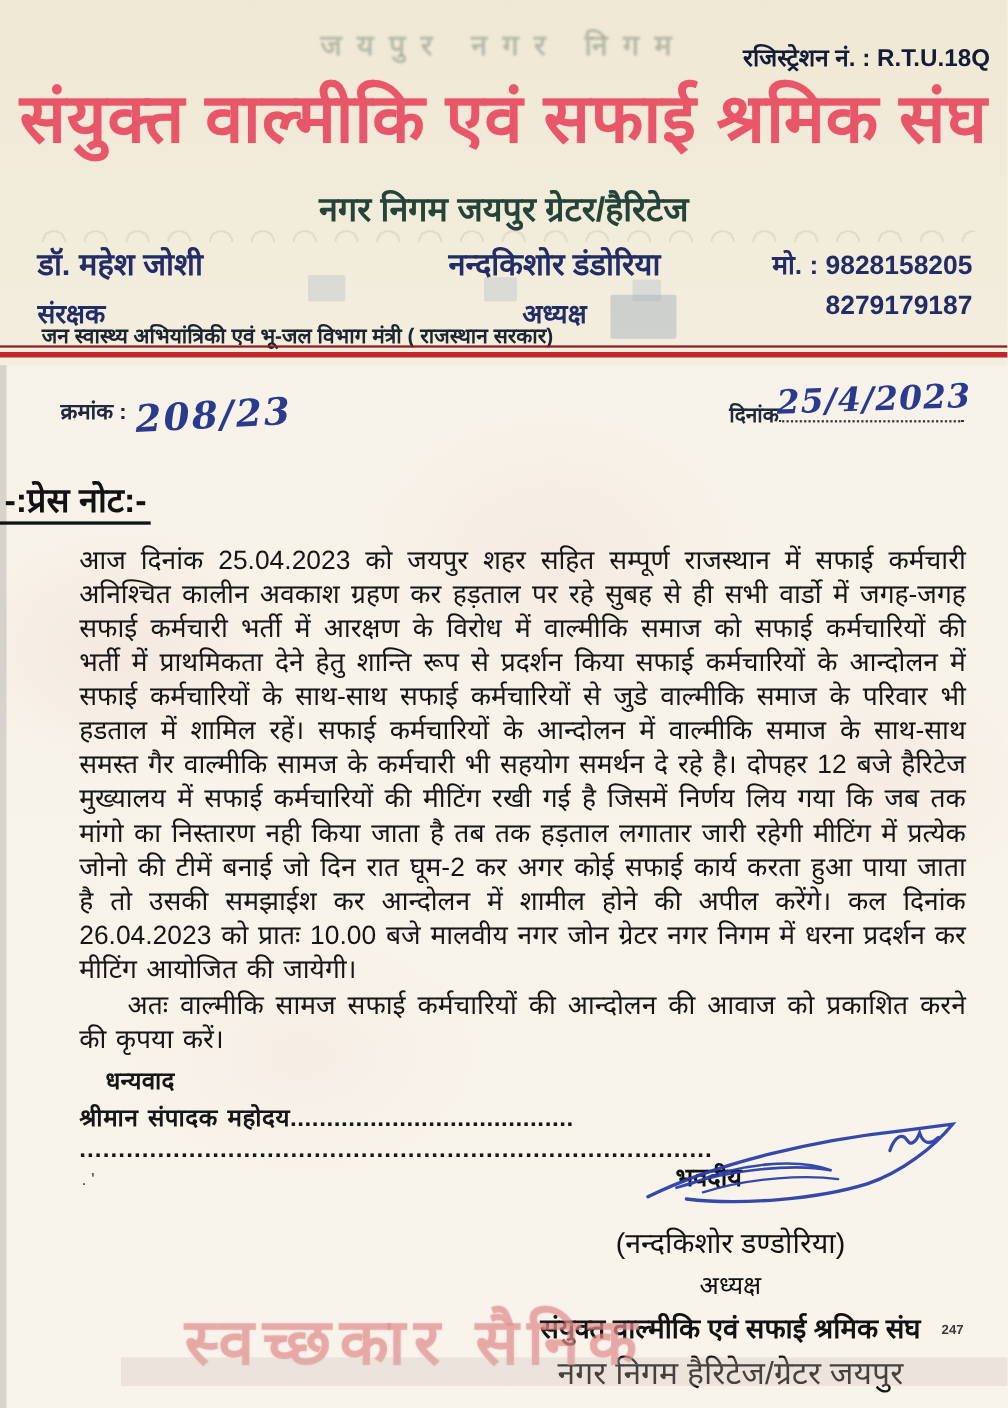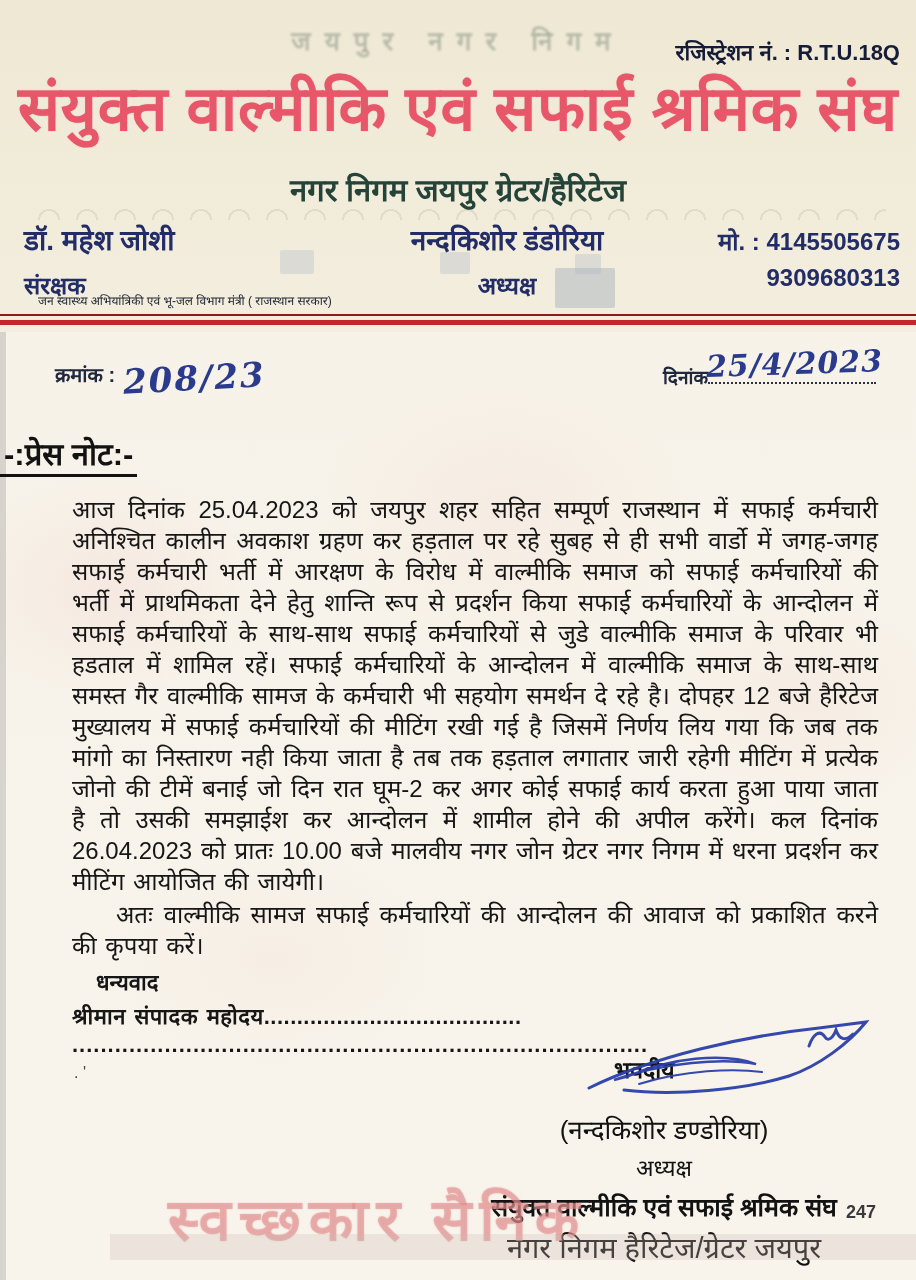--- a/index.html
+++ b/index.html
@@ -41,32 +41,32 @@
     position:absolute;top:64px;left:0;right:0;text-align:center;
     font-size:62px;font-weight:800;color:#e8566a;letter-spacing:1px;
     text-shadow:0 0 1px rgba(232,86,106,.6);
     line-height:1.45;
   }
   .sub-title{
     position:absolute;top:168px;left:0;right:0;text-align:center;
     font-size:31px;font-weight:bold;color:#24443a;
   }
   .officers{
-    position:absolute;top:224px;left:24px;right:16px;
-    display:flex;justify-content:space-between;
+    position:absolute;top:224px;left:34px;right:16px;
+    display:flex;
   }
   .off-left{width:320px;}
   .off-center{width:300px;text-align:center;}
   .off-right{width:230px;text-align:right;}
   .off-name{font-size:28px;font-weight:bold;color:#222c66;line-height:1.2;}
   .off-role{font-size:24px;font-weight:bold;color:#222c66;margin-top:10px;}
   .off-phone{font-size:24px;font-weight:bold;color:#222c66;line-height:1.5;}
   .patron-detail{
     position:absolute;top:292px;left:38px;
-    font-size:12px;font-weight:normal;color:#1c2430;
+    font-size:19px;font-weight:bold;color:#1c2430;
   }
   .rules{position:absolute;top:314px;left:0;right:0;}
   .rule-thin{height:2px;background:#8c1a18;margin-bottom:4px;}
   .rule-thick{height:5px;background:#c1272d;}
   
   .ref-row{position:absolute;top:352px;left:55px;right:40px;height:60px;}
   .serial{position:absolute;left:0;top:6px;font-size:20px;font-weight:bold;color:#20283c;}
   .handwritten{
     font-family:"DejaVu Serif",serif;font-style:italic;color:#2a3a8c;
   }
@@ -111,21 +111,21 @@
   .sig-org{font-size:25px;font-weight:bold;margin-top:6px;}
   .sig-org2{font-size:29px;margin-top:4px;}
   
   .watermark{
     position:absolute;top:1178px;left:168px;
     font-size:58px;font-weight:800;letter-spacing:8px;
     color:rgba(224,140,140,0.55);
     text-shadow:0 0 2px rgba(224,140,140,0.4);
     filter:blur(.4px);
   }
-  .page-num{position:absolute;top:1202px;right:40px;font-size:18px;font-weight:bold;color:#3a3a3a;margin-left:44px;}
+  .page-num{position:absolute;top:1202px;right:40px;font-size:12px;font-weight:bold;color:#3a3a3a;margin-left:44px;}
   .bottom-band{
     position:absolute;left:110px;right:0;top:1234px;height:26px;
     background:rgba(205,185,180,0.28);
   }
   .edge-shade{position:absolute;left:0;top:0;bottom:0;width:6px;background:rgba(120,120,118,0.25);}
 </style>
 </head>
 <body>
 
 <div class="page">
@@ -147,22 +147,22 @@
     <div class="officers">
       <div class="off-left">
         <div class="off-name">डॉ. महेश जोशी</div>
         <div class="off-role">संरक्षक</div>
       </div>
       <div class="off-center">
         <div class="off-name">नन्दकिशोर डंडोरिया</div>
         <div class="off-role">अध्यक्ष</div>
       </div>
       <div class="off-right">
-        <div class="off-phone">मो. : 4145505675</div>
-        <div class="off-phone">9309680313</div>
+        <div class="off-phone">मो. : 9828158205</div>
+        <div class="off-phone">8279179187</div>
       </div>
     </div>
     <div class="patron-detail">जन स्वास्थ्य अभियांत्रिकी एवं भू-जल विभाग मंत्री ( राजस्थान सरकार)</div>
 
     <div class="rules">
       <div class="rule-thin"></div>
       <div class="rule-thick"></div>
     </div>
   </div>
 

